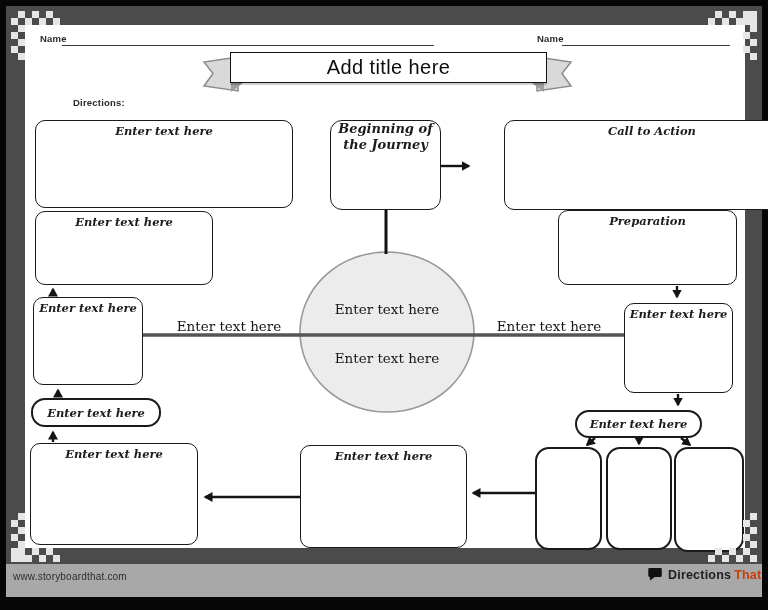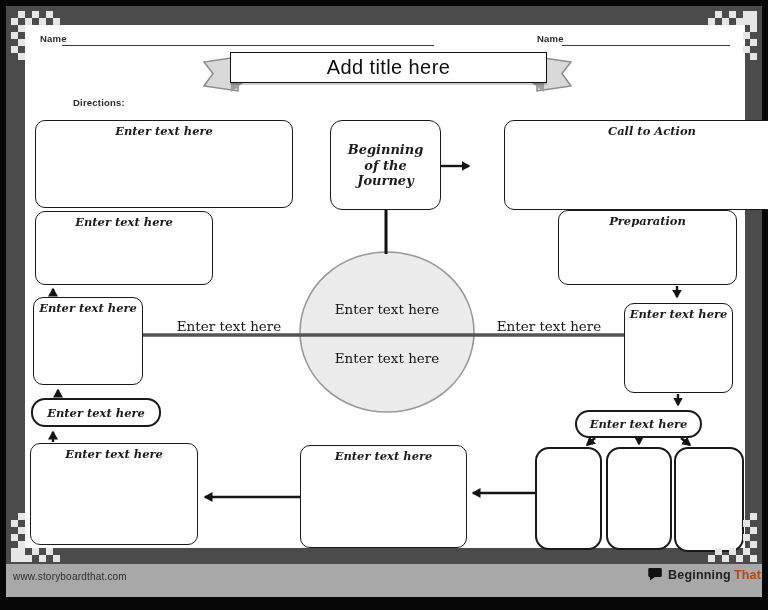--- a/index.html
+++ b/index.html
@@ -25,22 +25,22 @@
                box-shadow:0 2px 0 rgba(0,0,0,.18);}
   .banner-title{font-size:20px;font-weight:normal;color:#0d0d0d;letter-spacing:.4px;}
   .banner-svg{position:absolute;left:0;top:0;z-index:5;}
 
   
   .node{position:absolute;background:#fff;border:1.4px solid #1a1a1a;border-radius:10px;z-index:2;box-sizing:border-box;}
   .node .lbl{position:absolute;top:3px;left:0;right:0;text-align:center;}
   .script{font-family:"DejaVu Serif",serif;font-style:italic;font-weight:700;font-size:11.5px;color:#1c1c1c;}
   .thick{border-width:2.4px;border-radius:14px;}
   .pill{display:flex;align-items:center;justify-content:center;}
-  .center-lbl{display:flex;align-items:flex-end;justify-content:center;text-align:center;line-height:1.2;
-              font-size:13px;padding:20px;}
+  .center-lbl{display:flex;align-items:flex-start;justify-content:center;text-align:center;line-height:1.2;
+              font-size:13px;padding:0;}
   .serif-lbl{position:absolute;font-family:"DejaVu Serif",serif;font-size:13.5px;color:#161616;
              text-align:center;z-index:3;}
 
   .diagram-svg{position:absolute;left:0;top:0;z-index:1;}
 
   
   .footer-url{position:absolute;left:13px;top:571px;font-size:10px;font-weight:normal;color:#2e2e2e;letter-spacing:.2px;z-index:5;}
   .brand{position:absolute;left:648px;top:567px;display:flex;align-items:center;gap:5px;z-index:5;}
   .brand-text{font-size:12.5px;font-weight:600;color:#1f1f1f;letter-spacing:.2px;}
   .brand-suffix{font-size:12.5px;font-weight:600;color:#c2410c;letter-spacing:.2px;margin-left:-2px;}
@@ -140,16 +140,16 @@
   <div class="serif-lbl" style="left:307px;top:301px;width:160px;">Enter text here</div>
   <div class="serif-lbl" style="left:307px;top:350px;width:160px;">Enter text here</div>
   <div class="serif-lbl" style="left:169px;top:318px;width:120px;">Enter text here</div>
   <div class="serif-lbl" style="left:489px;top:318px;width:120px;">Enter text here</div>
 
   <div class="footer-url">www.storyboardthat.com</div>
   <div class="brand">
     <svg width="15" height="15" viewBox="0 0 16 16">
       <path d="M1.5,1 h12 a1.2,1.2 0 0 1 1.2,1.2 v7.2 a1.2,1.2 0 0 1 -1.2,1.2 h-6.2 l-5.3,3.9 v-3.9 h-0.5 a1.2,1.2 0 0 1 -1.2,-1.2 v-7.2 a1.2,1.2 0 0 1 1.2,-1.2 Z" fill="#111"></path>
     </svg>
-    <span class="brand-text">Beginning</span>
+    <span class="brand-text">Directions</span>
     <span class="brand-suffix">That</span>
   </div>
 </div>
 
 </body></html>

